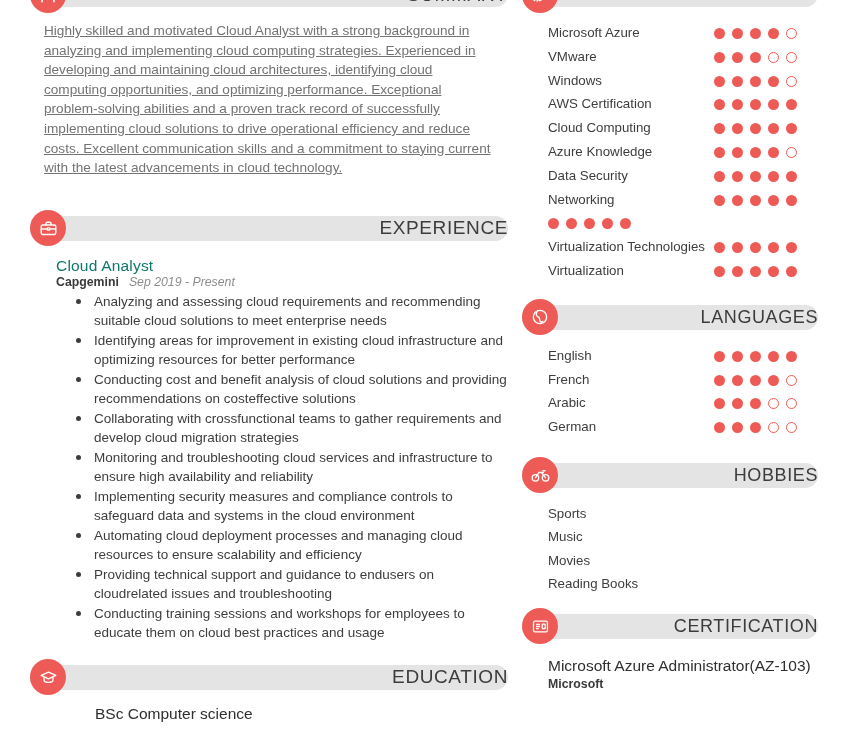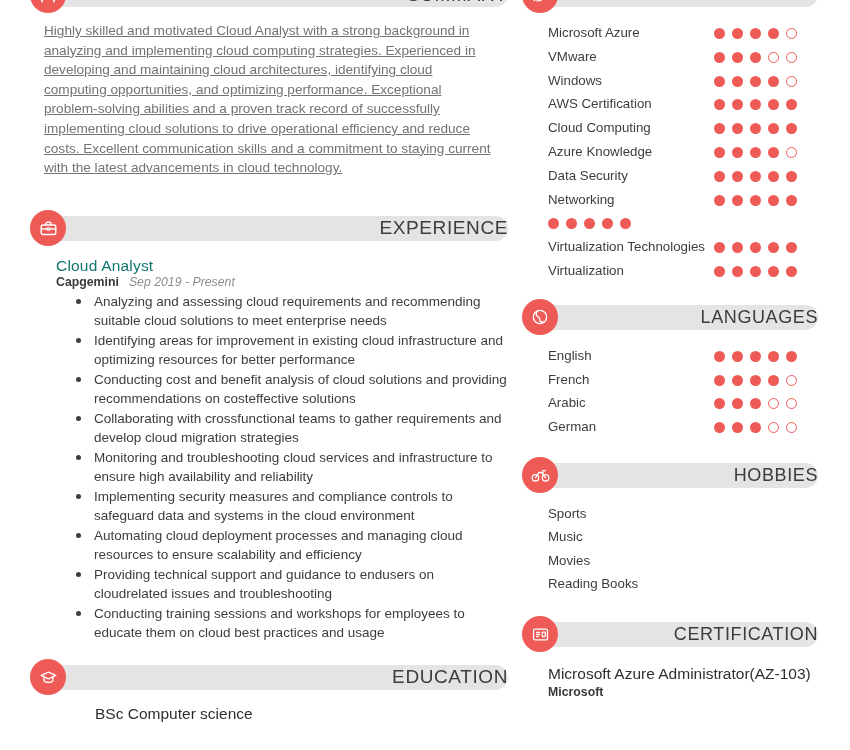--- a/index.html
+++ b/index.html
@@ -93,21 +93,21 @@
     width:166px;
     flex:0 0 166px;
     padding-top:3px;
   }
   .dots{display:flex;gap:7px;padding-top:7px;}
   .dot{width:11px;height:11px;border-radius:50%;box-sizing:border-box;}
   .dot.full{background:#ee5b56;}
   .dot.empty{background:#ffffff;border:1.3px solid #ee5b56;}
 
   
-  .plain-list{margin:14px 0 8px 26px;}
+  .plain-list{margin:14px 0 0 26px;}
   .plain-list li{
     list-style:none;
     font-size:13.3px;
     line-height:23.5px;
     color:#3d3d3d;
   }
   .plain-list{padding:0;}
 
   
   .cert{margin:16px 0 0 26px;}

